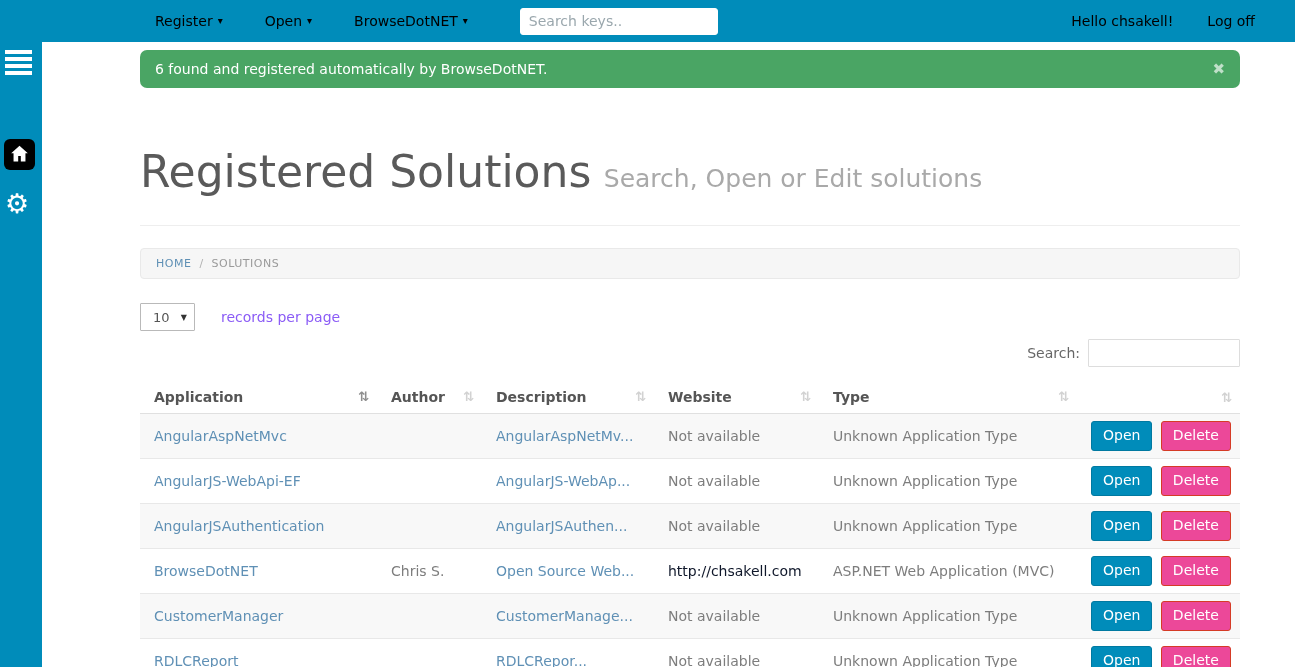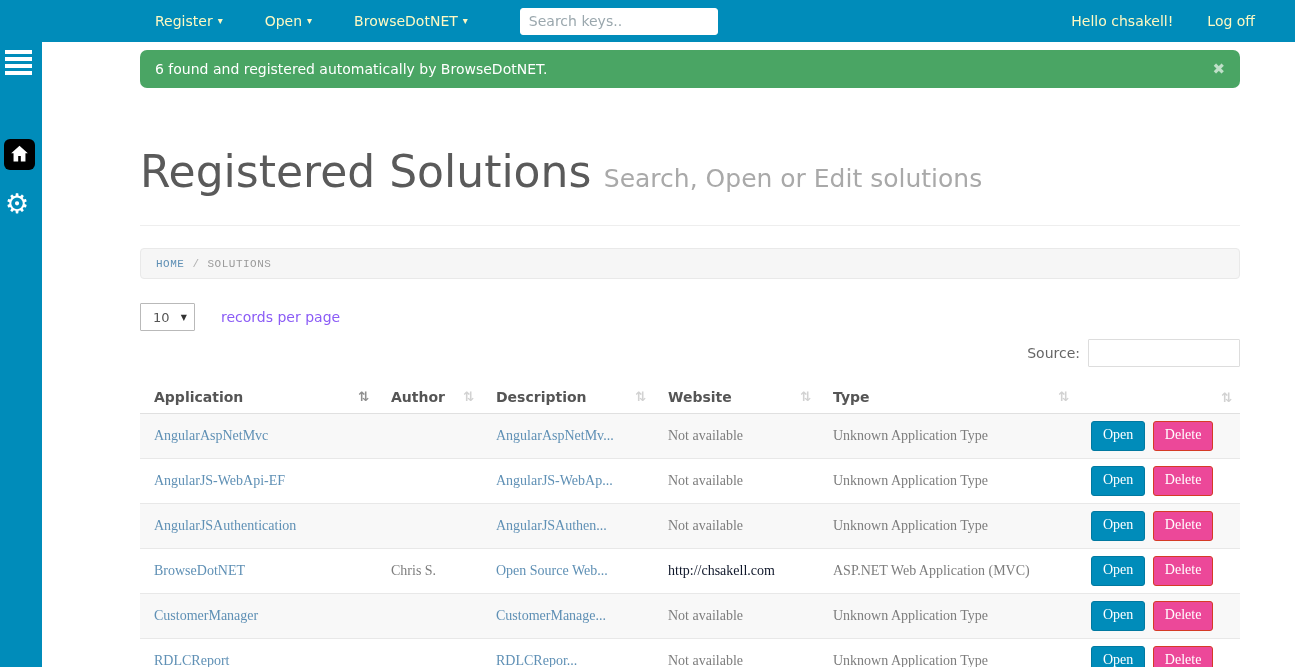--- a/index.html
+++ b/index.html
@@ -3,21 +3,21 @@
 <meta charset="utf-8">
 <style>
   * { margin:0; padding:0; box-sizing:border-box; }
   html,body { width:1295px; height:667px; overflow:hidden; background:#fff;
               font-family:"DejaVu Sans","Liberation Sans",sans-serif; font-size:14px; color:#555; }
 
   
   .navbar { position:absolute; top:0; left:0; width:1295px; height:42px;
             background:#008cba; display:flex; align-items:center; z-index:10; }
   .nav-left { display:flex; align-items:center; margin-left:155px; gap:42px; }
-  .nav-item { color:#fef9c3; font-size:14px; cursor:pointer; display:flex; align-items:center; gap:5px; white-space:nowrap; }
+  .nav-item { color:#000000; font-size:14px; cursor:pointer; display:flex; align-items:center; gap:5px; white-space:nowrap; }
   .nav-caret { font-size:10px; line-height:1; }
   .nav-search { margin-left:52px; }
   .nav-search input { width:198px; height:27px; border:1px solid #ffffff; border-radius:3px;
                       padding:4px 8px; font-size:14px; color:#555; outline:none;
                       font-family:"DejaVu Sans","Liberation Sans",sans-serif; }
   .nav-search input::placeholder { color:#9aa7ad; }
   .nav-right { margin-left:auto; margin-right:40px; display:flex; align-items:center; gap:34px; }
   .nav-right .nav-item { gap:0; }
 
   
@@ -33,21 +33,21 @@
 
   .alert { margin-top:8px; height:38px; background:#4aa564; color:#fff; border-radius:7px;
            display:flex; align-items:center; padding:0 15px; font-size:14px; }
   .alert-close { margin-left:auto; color:rgba(255,255,255,0.65); font-weight:bold; font-size:15px; cursor:pointer; }
 
   .page-header { margin-top:58px; padding-bottom:28px; border-bottom:1px solid #eee; }
   .page-title { font-size:44px; font-weight:400; color:#5a5a5a; display:inline; letter-spacing:0; }
   .page-subtitle { font-size:25px; color:#a9a9a9; display:inline; margin-left:8px; }
 
   .breadcrumb { margin-top:22px; height:31px; background:#f6f6f6; border:1px solid #e9e9e9; border-radius:4px;
-                display:flex; align-items:center; padding:8px 15px; font-size:11px; letter-spacing:0.5px;font-family:Liberation Mono, monospace; }
+                display:flex; align-items:center; padding:8px 15px; font-size:11px; letter-spacing:0.5px; }
   .breadcrumb a { color:#5f90b5; text-decoration:none; cursor:pointer; }
   .breadcrumb .sep { margin:0 8px; color:#b0b0b0; }
   .breadcrumb .current { color:#9a9a9a; }
 
   .controls-row { margin-top:24px; display:flex; align-items:center; }
   .page-size-select { width:55px; height:28px; border:1px solid #b9b9b9; border-radius:1px; background:#fff;
                       display:flex; align-items:center; justify-content:space-between; padding:0 7px 0 12px;
                       font-size:13px; color:#555; cursor:pointer; }
   .page-size-select .arrow { font-size:8px; color:#333; }
   .page-size-label { margin-left:26px; color:#8b5cf6; }
@@ -60,21 +60,21 @@
 
   
   table { margin-top:16px; width:1100px; border-collapse:collapse; table-layout:fixed; }
   col.c-app{width:237px;} col.c-auth{width:105px;} col.c-desc{width:172px;}
   col.c-web{width:165px;} col.c-type{width:258px;} col.c-act{width:163px;}
   th { text-align:left; font-weight:bold; color:#555; font-size:14px; padding:6px 8px 8px 14px;
        border-bottom:1px solid #e0e0e0; cursor:pointer; white-space:nowrap; }
   th .sort { float:right; color:#d2d2d2; font-size:13px; }
   th.sorted .sort { color:#8f8f8f; }
   td { padding:0 8px 0 14px; height:45px; border-top:1px solid #e8e8e8; font-size:14px; color:#777;
-       white-space:nowrap; overflow:hidden;font-family:Liberation Serif, serif; }
+       white-space:nowrap; overflow:hidden; }
   tbody tr:nth-child(odd) { background:#f8f8f8; }
   tbody tr:first-child td { border-top:none; }
   a.cell-link { color:#5f90b5; text-decoration:none; cursor:pointer; }
   .muted { color:#7d7d7d;margin-top:32px; }
   .website-text { color:#7d7d7d; }
   .website-text.link { color:#0f172a; cursor:pointer; }
 
   .btn { display:inline-block; border-radius:3px; color:#fff; font-size:14px; padding:4px 11px 6px;
          cursor:pointer; border:1px solid transparent; line-height:1.3; }
   .btn-open { background:#008cba; border-color:#0079a1; margin-right:4px; }
@@ -144,21 +144,21 @@
 
   <div class="controls-row">
     <div class="page-size-select">
       <span>10</span>
       <span class="arrow">▼</span>
     </div>
     <span class="page-size-label">records per page</span>
   </div>
 
   <div class="search-row">
-    <label>Source:</label>
+    <label>Search:</label>
     <input type="text" value="" style="">
   </div>
 
   <table>
     <colgroup>
       <col class="c-app">
         <col class="c-auth">
         <col class="c-desc">
         <col class="c-web">
         <col class="c-type">

